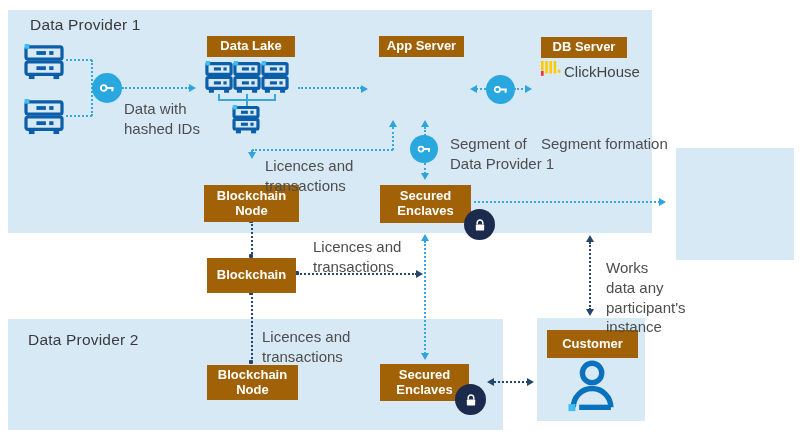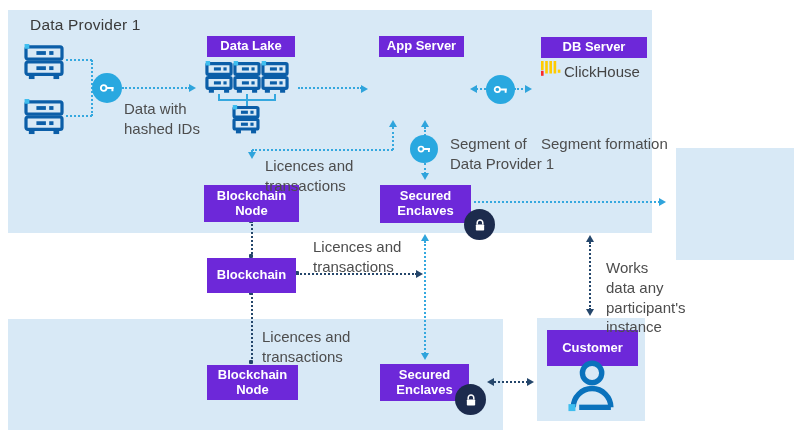--- a/index.html
+++ b/index.html
@@ -1,20 +1,20 @@
 <!DOCTYPE html>
 <html><head>
 <meta charset="utf-8">
 <style>
   html,body{margin:0;padding:0;background:#ffffff;}
   #stage{position:relative;width:800px;height:439px;background:#ffffff;overflow:hidden;
          font-family:"Liberation Sans",sans-serif;}
   .panel{position:absolute;background:#d8e9f6;}
   .title{position:absolute;font-size:15.5px;color:#3a3a3a;letter-spacing:.2px;}
-  .bluebox{position:absolute;background:#6d28d9;color:#fff;font-weight:bold;font-size:13px;
+  .bluebox{position:absolute;background:#a16207;color:#fff;font-weight:bold;font-size:13px;
            display:flex;align-items:center;justify-content:center;text-align:center;
            white-space:pre-line;line-height:1.12;}
   .note{position:absolute;font-size:15px;color:#4d4d4d;line-height:1.32;white-space:pre-line;}
   .bullets{position:absolute;font-size:11px;color:#3f3f3f;line-height:1.28;}
   .bullets div{margin-bottom:2.5px;}
   .bullets div::before{content:"\2022\00a0";color:#3f3f3f;}
   .hline{position:absolute;height:0;border-top:2px dotted #35a8df;}
   .vline{position:absolute;width:0;border-left:2px dotted #35a8df;}
   .dark{border-color:#24466b;}
   .sline{position:absolute;background:#35a8df;}
@@ -41,20 +41,21 @@
 <body>
 
 <div id="stage">
 
   <div class="panel" style="left:8px;top:10px;width:644px;height:223px;"></div>
   <div class="panel" style="left:8px;top:319px;width:495px;height:111px;"></div>
   <div class="panel" style="left:537px;top:318px;width:108px;height:103px;"></div>
   <div class="panel" style="left:676px;top:148px;width:118px;height:112px;"></div>
 
   <div class="title" style="left:30px;top:16px;">Data Provider 1</div>
+  <div class="title" style="left:28px;top:331px;">Data Provider 2</div>
 
   <div class="hline" style="left:66px;top:59px;width:26px;"></div>
   <div class="vline" style="left:91px;top:60px;height:56px;"></div>
   <div class="hline" style="left:66px;top:115px;width:26px;"></div>
   <div class="hline" style="left:122px;top:87px;width:68px;"></div>
   <span class="ah r" style="left:189px;top:84px;"></span>
 
   <div class="hline" style="left:298px;top:87px;width:64px;"></div>
   <span class="ah r" style="left:361px;top:85px;"></span>
 
@@ -102,31 +103,31 @@
   <span class="ah dk r" style="left:527px;top:378px;"></span>
 
   <div class="sline" style="left:218px;top:94px;width:2px;height:6px;"></div>
   <div class="sline" style="left:246px;top:94px;width:2px;height:6px;"></div>
   <div class="sline" style="left:274px;top:94px;width:2px;height:6px;"></div>
   <div class="sline" style="left:218px;top:99px;width:58px;height:2px;"></div>
   <div class="sline" style="left:246px;top:99px;width:2px;height:7px;"></div>
 
   <div class="bluebox" style="left:207px;top:36px;width:88px;height:21px;">Data Lake</div>
   <div class="bluebox" style="left:379px;top:36px;width:85px;height:21px;text-align:right;">App Server</div>
-  <div class="bluebox" style="left:541px;top:37px;width:106px;height:21px;">DB Server</div>
+  <div class="bluebox" style="left:541px;top:37px;width:86px;height:21px;">DB Server</div>
   <div class="bluebox" style="left:204px;top:185px;width:95px;height:37px;">Blockchain
 Node</div>
   <div class="bluebox" style="left:380px;top:185px;width:91px;height:38px;">Secured
 Enclaves</div>
   <div class="bluebox" style="left:207px;top:258px;width:89px;height:35px;">Blockchain</div>
   <div class="bluebox" style="left:207px;top:365px;width:91px;height:35px;">Blockchain
 Node</div>
   <div class="bluebox" style="left:380px;top:364px;width:89px;height:37px;">Secured
 Enclaves</div>
-  <div class="bluebox" style="left:547px;top:330px;width:91px;height:36px;">Customer</div>
+  <div class="bluebox" style="left:547px;top:330px;width:91px;height:28px;">Customer</div>
 
 
 
   <svg class="icon" style="left:541px;top:61px;" width="20" height="16" viewBox="0 0 20 16">
     <rect x="0" y="0" width="2.6" height="9" fill="#ffcb00"></rect>
     <rect x="0" y="9.8" width="2.6" height="5" fill="#fa2a2a"></rect>
     <rect x="4.2" y="0" width="2.6" height="12.5" fill="#ffcb00"></rect>
     <rect x="8.4" y="0" width="2.6" height="12.5" fill="#ffcb00"></rect>
     <rect x="12.6" y="0" width="2.6" height="12.5" fill="#ffcb00"></rect>
     <rect x="16.8" y="8.6" width="2.6" height="3.2" fill="#ffcb00"></rect>

